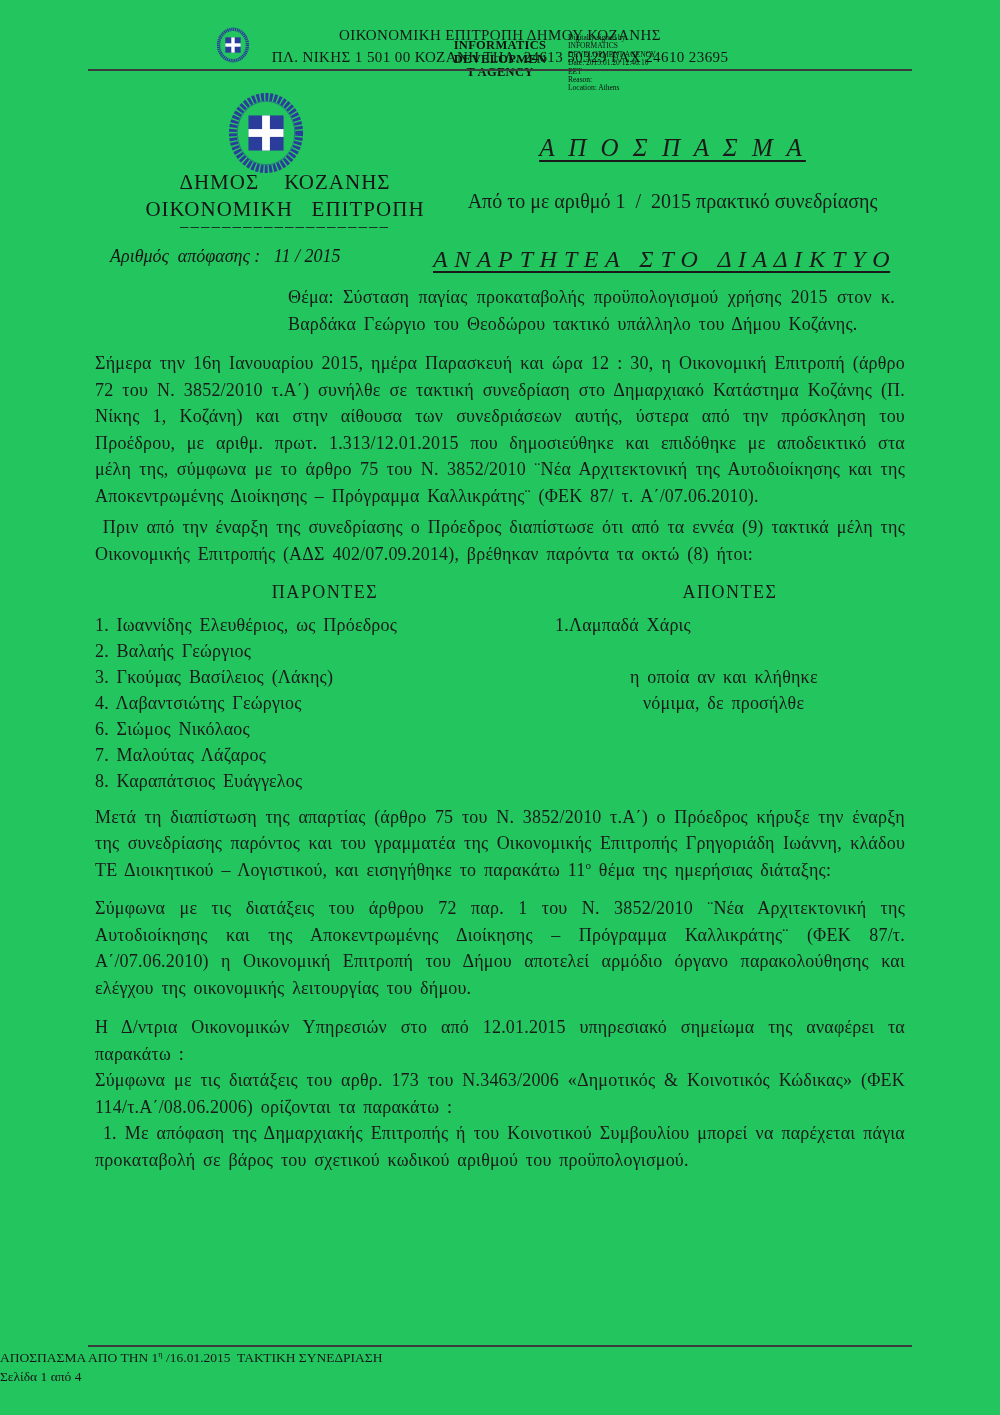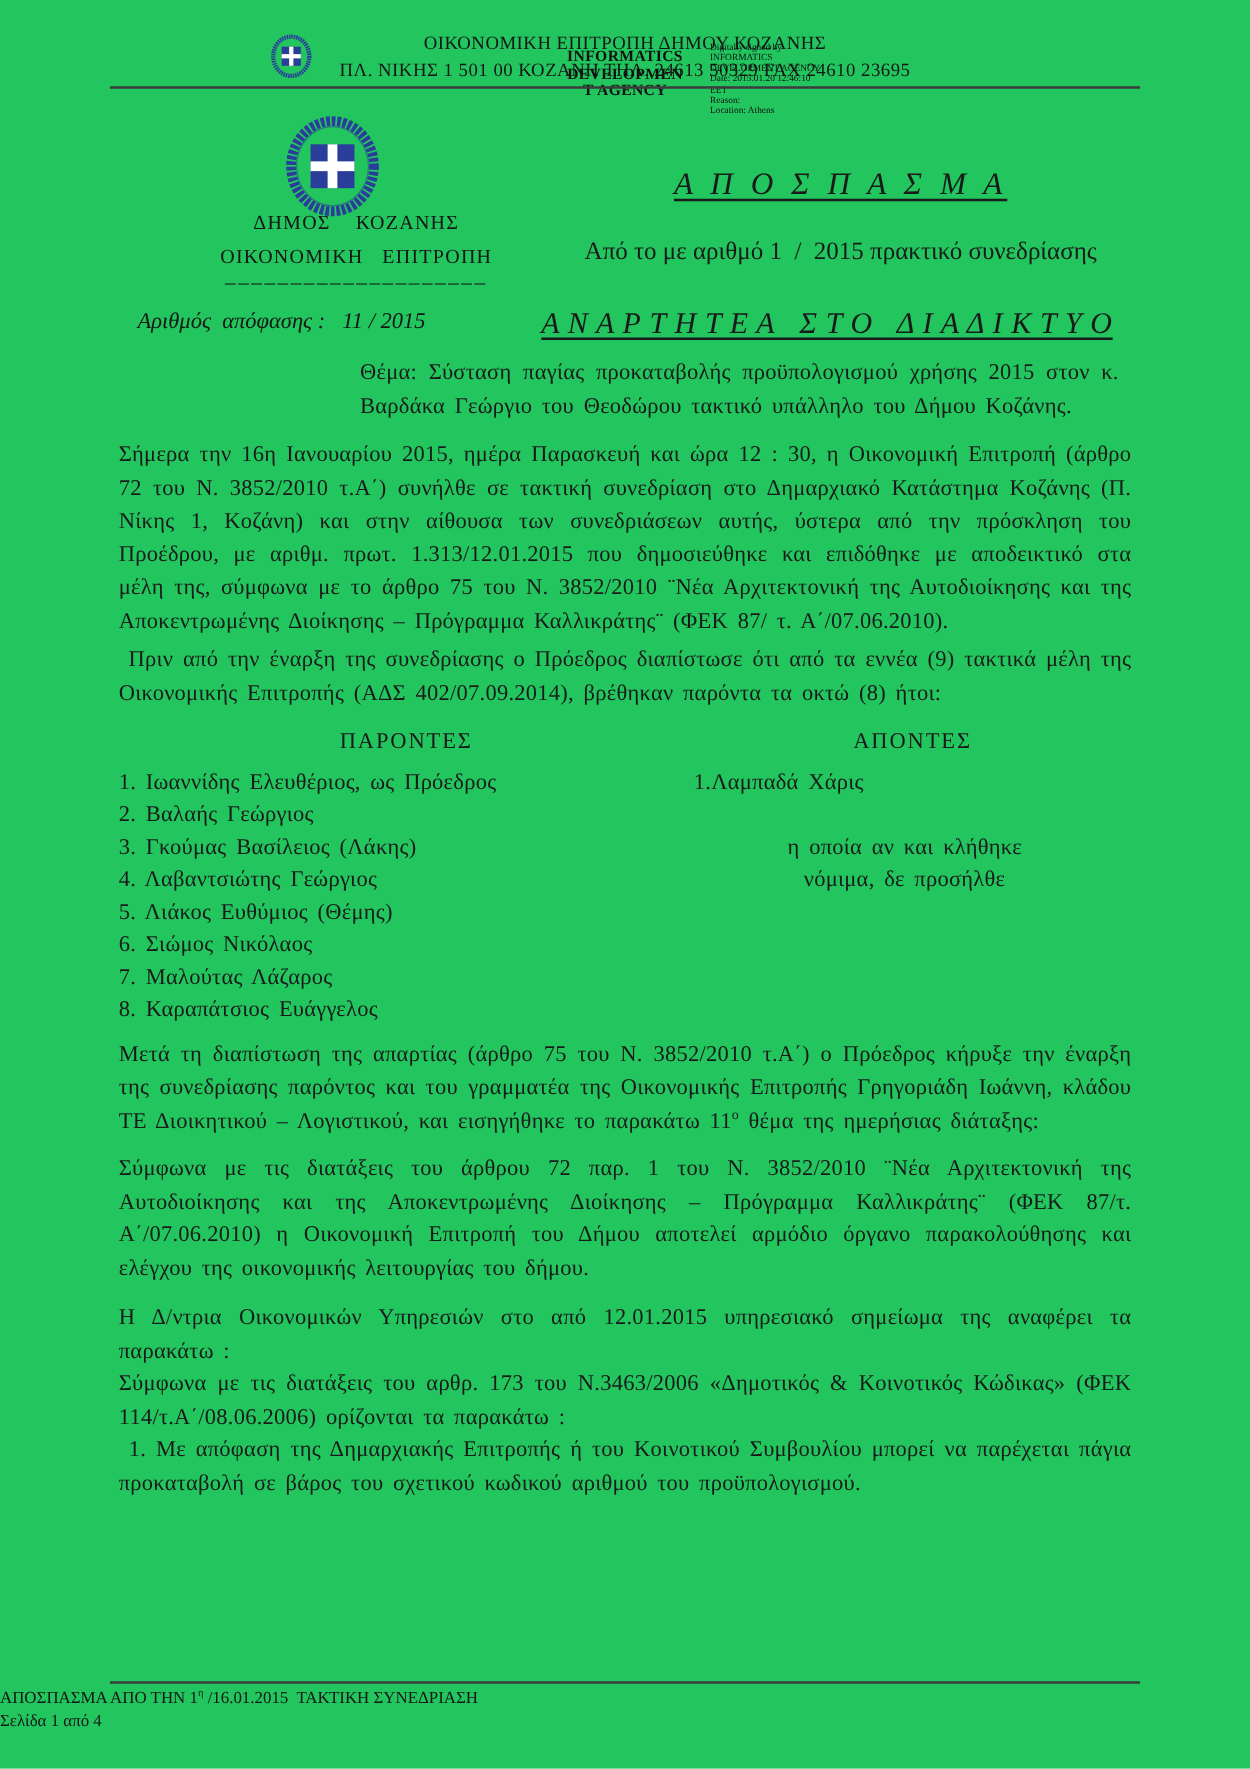--- a/index.html
+++ b/index.html
@@ -22,21 +22,21 @@
     position:absolute; left:450px; top:39px; width:100px; text-align:center;
     font-size:12.5px; font-weight:bold; line-height:13.5px; letter-spacing:0.3px; color:#101010;
   }
   .stamp-small {
     position:absolute; left:568px; top:34px; width:120px;
     font-size:7.5px; line-height:8.4px; color:#101010;
   }
 
   
   .big-emblem { position:absolute; left:227px; top:92px; width:78px; height:82px; }
-  .org-line { position:absolute; left:95px; width:380px; text-align:center; font-size:16px; letter-spacing:1px; color:#161616; }
+  .org-line { position:absolute; left:95px; width:380px; text-align:center; font-size:21px; letter-spacing:1px; color:#161616; }
   .org-line1 { top:170px; }
   .org-line2 { top:197px; }
   .org-divider { position:absolute; left:95px; width:380px; text-align:center; top:216px; font-size:17px; letter-spacing:2px; color:#161616; }
   .decision-no { position:absolute; left:110px; top:246px; font-size:18px; font-style:italic; color:#161616; }
 
   .apospasma {
     position:absolute; left:440px; top:134px; width:465px; text-align:center;
     font-size:25px; font-style:italic; letter-spacing:4px; text-decoration:underline; text-underline-offset:4px;
   }
   .from-minutes { position:absolute; left:440px; top:190px; width:465px; text-align:center; font-size:20px; }
@@ -144,24 +144,20 @@
       </div>
       <div class="att-row">
         <div>3. Γκούμας Βασίλειος (Λάκης)</div>
         <div class="att-note1">η οποία αν και κλήθηκε</div>
       </div>
       <div class="att-row">
         <div>4. Λαβαντσιώτης Γεώργιος</div>
         <div class="att-note2">νόμιμα, δε προσήλθε</div>
       </div>
       <div class="att-row">
-        <div>5. Λιάκος Ευθύμιος (Θέμης)</div>
-        <div></div>
-      </div>
-      <div class="att-row">
         <div>6. Σιώμος Νικόλαος</div>
         <div></div>
       </div>
       <div class="att-row">
         <div>7. Μαλούτας Λάζαρος</div>
         <div></div>
       </div>
       <div class="att-row">
         <div>8. Καραπάτσιος Ευάγγελος</div>
         <div></div>

